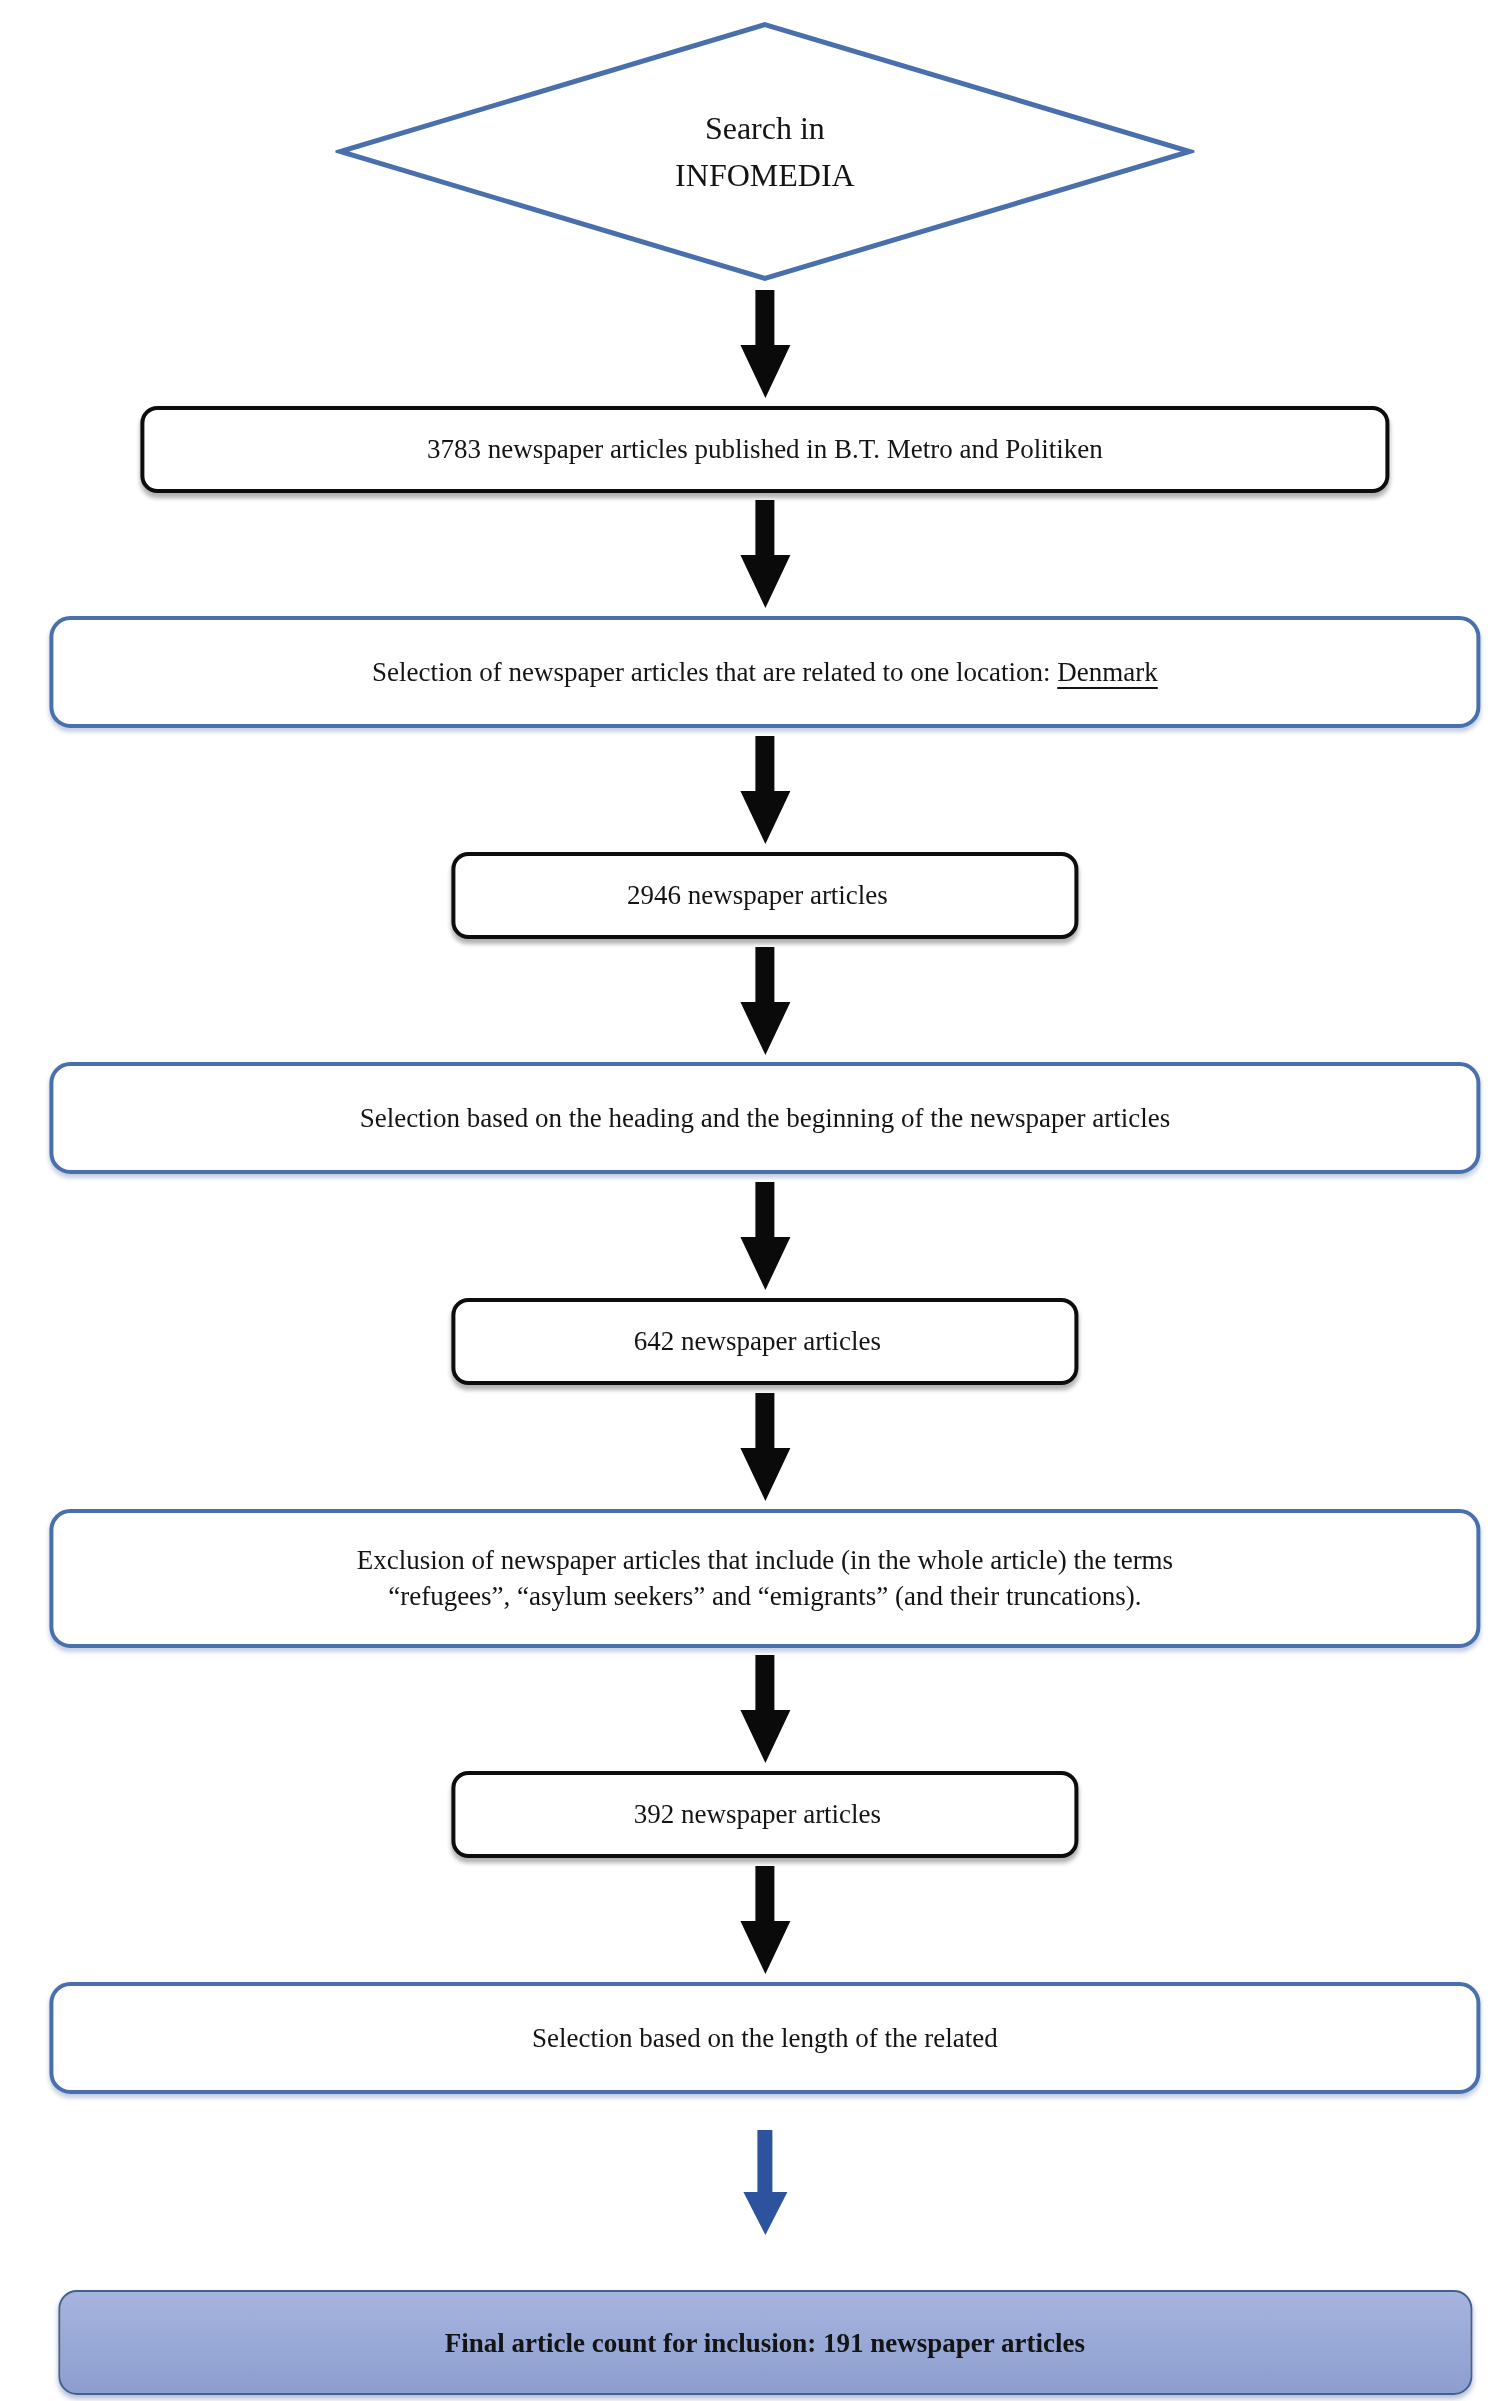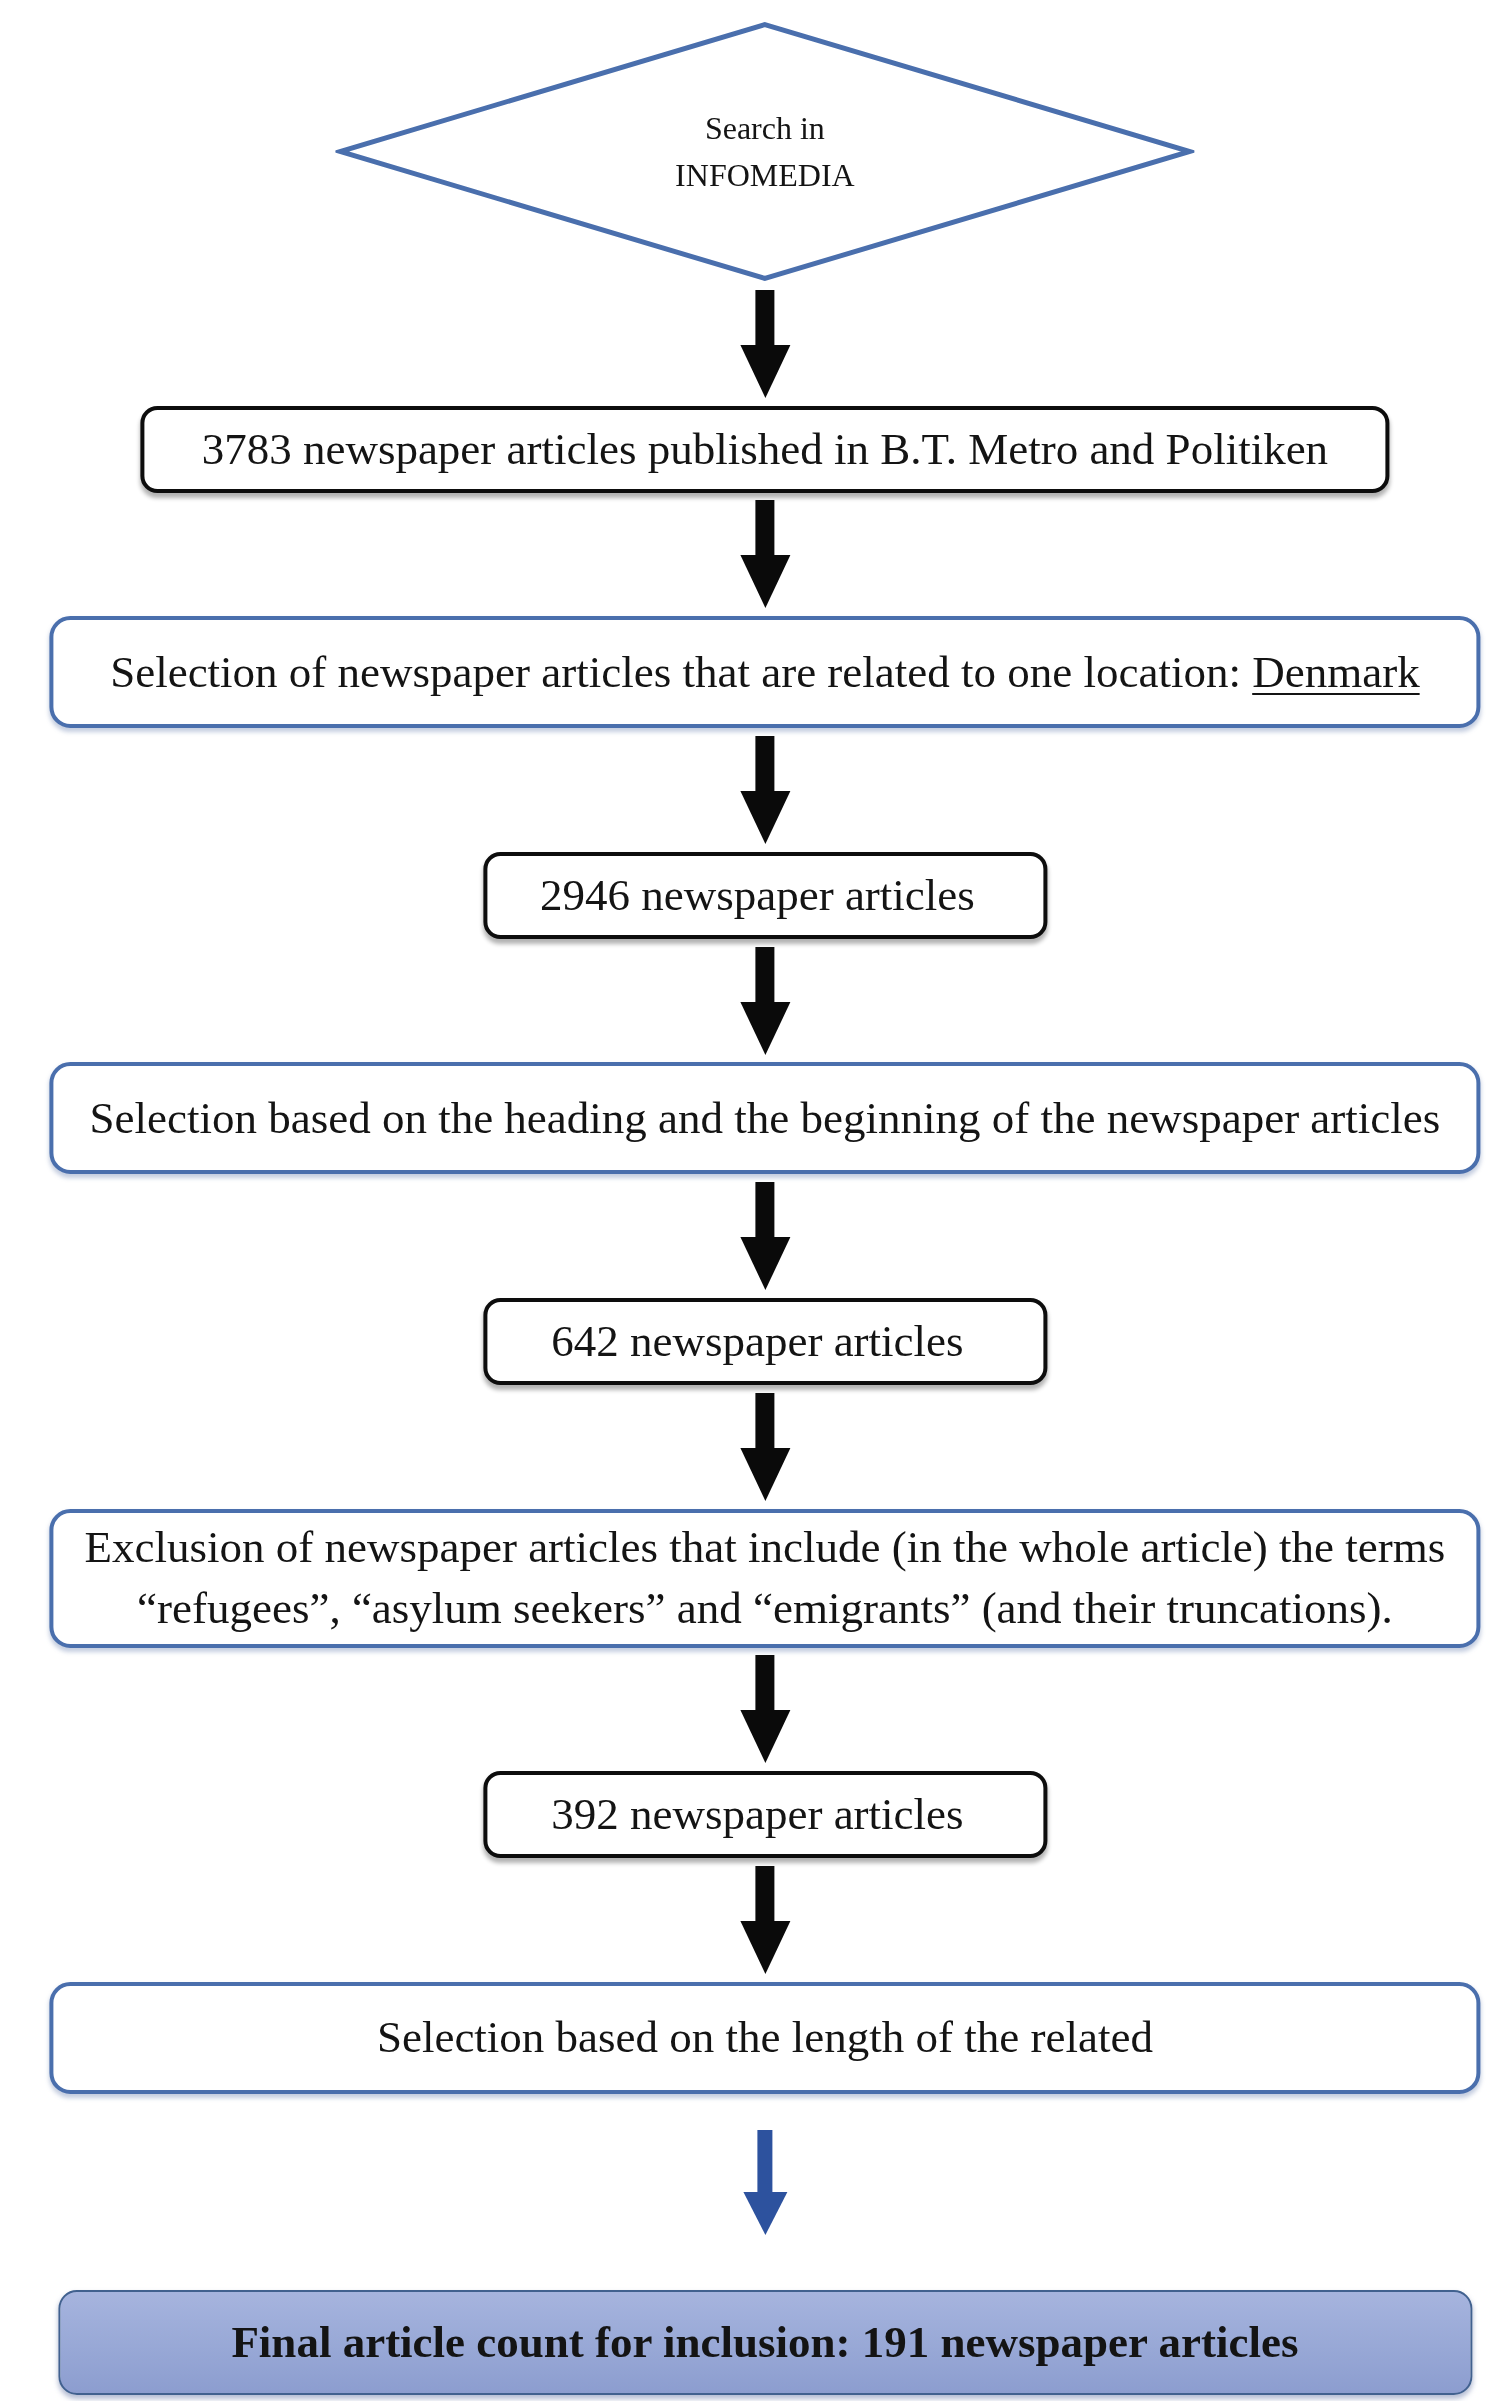--- a/index.html
+++ b/index.html
@@ -90,34 +90,34 @@
 
   
   .box {
     flex: none;
     box-sizing: border-box;
     display: flex;
     flex-direction: column;
     align-items: center;
     justify-content: center;
     text-align: center;
-    font-size: 45px;
+    font-size: 27px;
     line-height: 1.35;
     background: #ffffff;
     padding: 2.8px 28px;
   }
   .box.black {
     width: 1249px;
     height: 87px;
     border: 4.3px solid #0d0d0d;
     border-radius: 17px;
     box-shadow: 0 4.3px 4.3px rgba(0,0,0,0.30);
   }
   .box.black.small {
-    width: 564px;
+    width: 627px;
     padding-left: 13px;
   }
   .box.blue {
     width: 1431px;
     height: 112px;
     border: 4.3px solid #4a6fad;
     border-radius: 21px;
     box-shadow: 0 3.5px 4.3px rgba(90,115,165,0.35);
   }
   .box.blue.tall {

